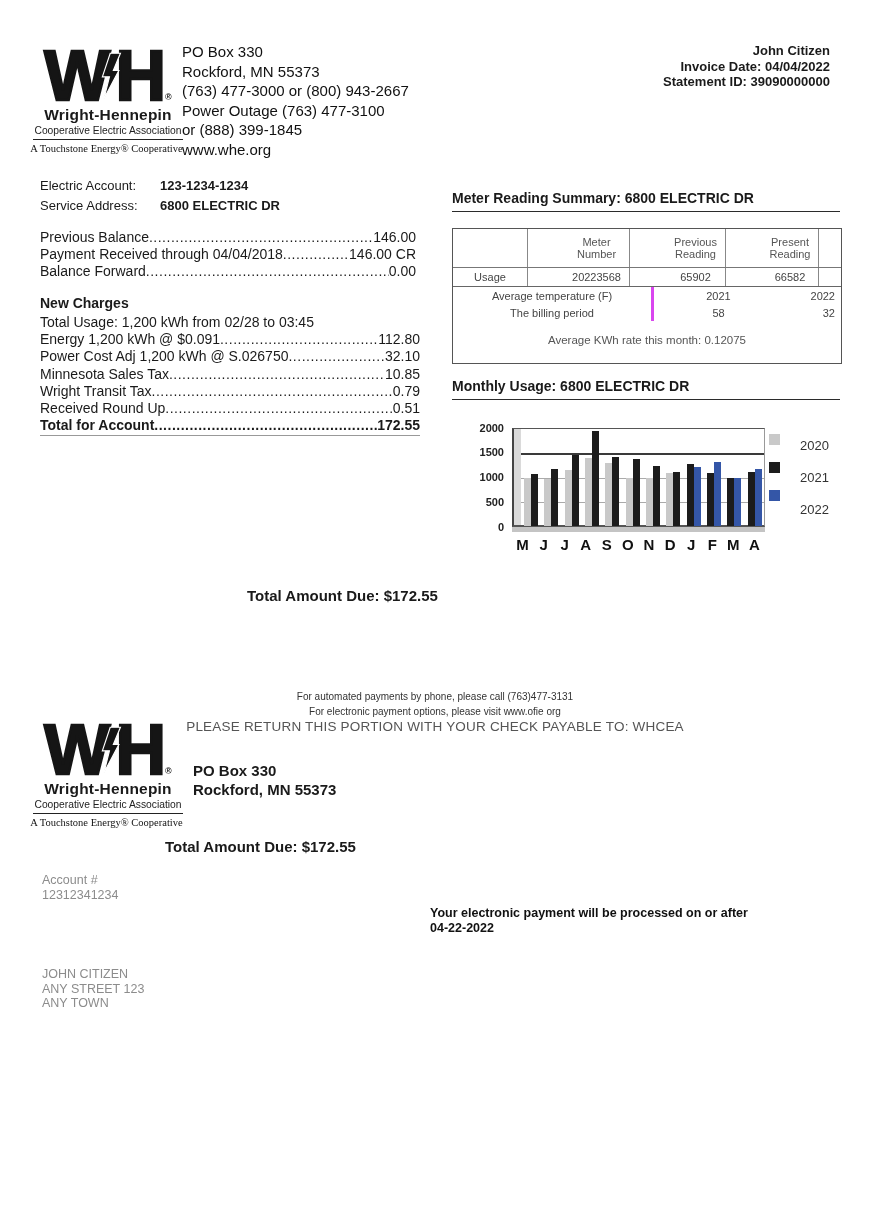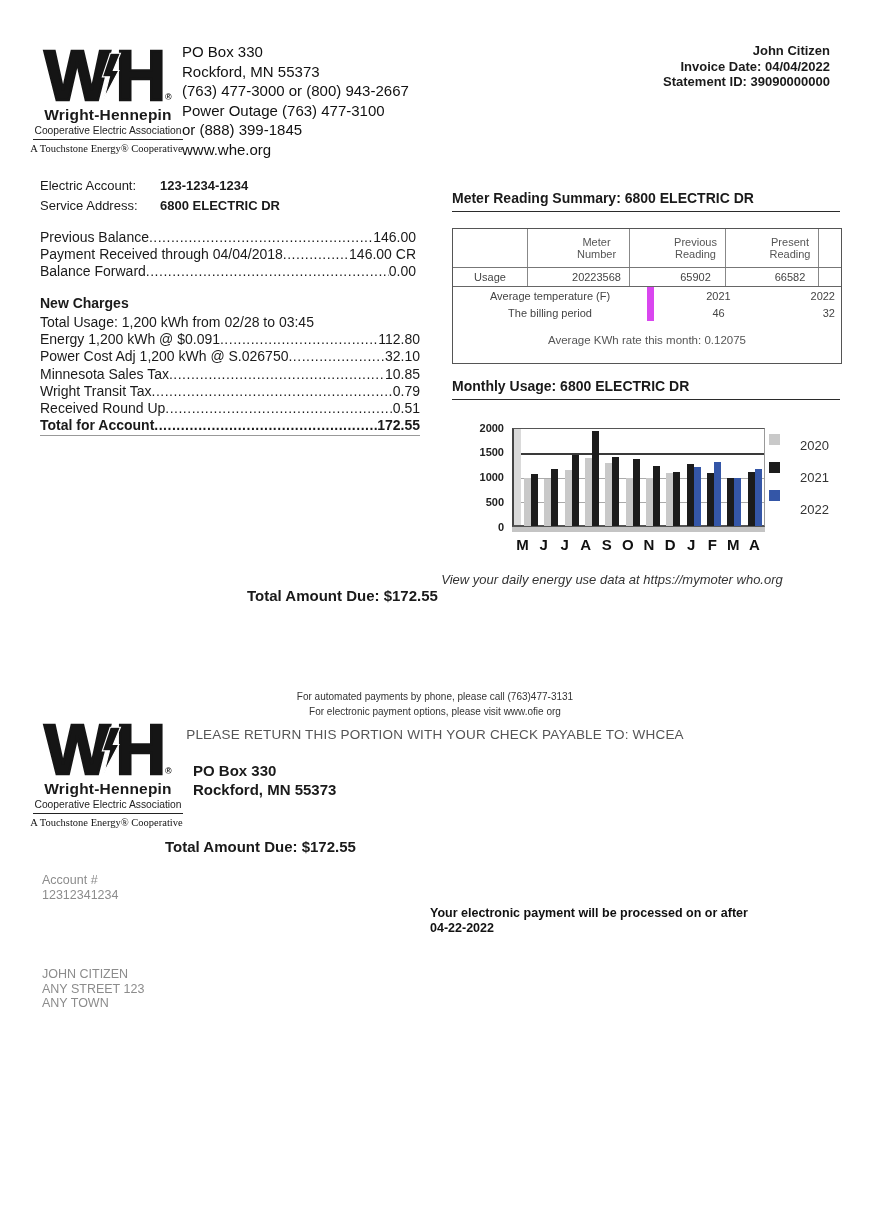--- a/index.html
+++ b/index.html
@@ -50,21 +50,21 @@
   .mt-grid { display:grid; grid-template-columns:75px 66px 60px 57px 72px 60px;gap:36px; }
   .mt-cell { display:flex; align-items:center; justify-content:center; text-align:center;
              border-right:1px solid #888; white-space:pre-line; }
   .mt-cell:last-child { border-right:none; }
   .mt-head .mt-cell { height:38px; color:#555; }
   .mt-head { border-bottom:1px solid #777; }
   .mt-row .mt-cell { height:18px; }
   .mt-row { border-bottom:1px solid #666; }
   .mt-merge { display:grid; grid-template-columns:201px 129px 60px; }
   .mm-cell { display:flex; align-items:center; justify-content:center; height:17px; }
-  .mm-cell.first { border-right:7px solid #d946ef; }
+  .mm-cell.first { border-right:3px solid #d946ef; }
   .mm-cell.right { justify-content:flex-end; padding-right:8px; }
   .mt-foot { text-align:center; padding:13px 0 17px; font-size:11.5px; color:#555; }
 
   
   .plot { position:absolute; left:60px; top:50px; width:253px; height:99px; background:#fff;
           border:1px solid #999; border-left:2px solid #444; border-top:1.5px solid #555; border-bottom:2px solid #555; }
   .wall { position:absolute; left:0; top:0; width:7px; height:100%; background:#dadada; }
   .floor { position:absolute; left:60px; top:149px; width:253px; height:5px; background:#c4c4c4; }
   .gl { position:absolute; left:0; width:100%; height:1px; background:#aaa; }
   .gl.dark { height:2px; background:#3a3a3a; }
@@ -76,21 +76,21 @@
   .xlabels span { flex:1; text-align:center; font-size:15px; font-weight:bold; color:#111; }
   .lg-square { position:absolute; width:11px; height:11px; left:317px; }
   .lg-label { position:absolute; left:348px; font-size:13px; color:#333; }
   .chart-caption { position:absolute; left:-12px; top:194px; width:344px; text-align:center;
                    font-style:italic; font-size:13px; color:#333; }
 
   
   #total-due-top { position:absolute; left:247px; top:587px; font-weight:bold; font-size:15px; }
   #pay-info { position:absolute; left:0; top:690px; width:870px; text-align:center; }
   #pay-info .pline { font-size:10px; color:#333; line-height:14.5px; }
-  #pay-info .return-line { margin-top:8px; font-size:13.5px; color:#555; letter-spacing:0.2px; }
+  #pay-info .return-line { margin-top:0; font-size:13.5px; color:#555; letter-spacing:0.2px; }
   #stub-address { position:absolute; left:193px; top:761px; font-size:15px; font-weight:bold; line-height:19px; }
   #total-due-stub { position:absolute; left:165px; top:838px; font-weight:bold; font-size:15px; }
   #account-num { position:absolute; left:42px; top:873px; font-size:12.5px; color:#8c8c8c; line-height:14.5px; }
   #processing-note { position:absolute; left:430px; top:906px; font-size:12.5px; font-weight:bold; line-height:15px; color:#111; }
   #mailing-address { position:absolute; left:42px; top:967px; font-size:12.5px; color:#8c8c8c; line-height:14.5px; }
 </style>
 </head>
 <body>
 
 <div class="wh-logo" id="logo-top">
@@ -221,21 +221,21 @@
         <div class="mt-cell">32</div>
       </div>
     <div id="mt-merge-rows">
         <div class="mt-merge">
           <div class="mm-cell first">Average temperature (F)</div>
           <div class="mm-cell">2021</div>
           <div class="mm-cell right">2022</div>
         </div>
         <div class="mt-merge">
           <div class="mm-cell first">The billing period</div>
-          <div class="mm-cell">46</div>
+          <div class="mm-cell">58</div>
           <div class="mm-cell right">32</div>
         </div>
       </div>
     <div class="mt-foot">Average KWh rate this month: 0.12075</div>
   </div>
 </div>
 
 <div class="rsection" id="usage-section">
   <div class="sec-title">Monthly Usage: 6800 ELECTRIC DR</div>
   <div id="ylabels">
@@ -317,21 +317,20 @@
       <span>A</span>
     </div>
   <div id="legend">
       <div class="lg-square" style="top: 56px; background: rgb(201, 201, 201);"></div>
       <div class="lg-label" style="top: 60px;">2020</div>
       <div class="lg-square" style="top: 84px; background: rgb(28, 28, 28);"></div>
       <div class="lg-label" style="top: 92px;">2021</div>
       <div class="lg-square" style="top: 112px; background: rgb(52, 86, 167);"></div>
       <div class="lg-label" style="top: 124px;">2022</div>
     </div>
-  <div class="chart-caption">View your daily energy use data at https://mymoter who.org</div>
 </div>
 
 <div id="total-due-top">Total Amount Due: $172.55</div>
 
 <div id="pay-info">
   <div class="pline">For automated payments by phone, please call (763)477-3131</div>
   <div class="pline">For electronic payment options, please visit www.ofie org</div>
   <div class="return-line">PLEASE RETURN THIS PORTION WITH YOUR CHECK PAYABLE TO: WHCEA</div>
 </div>
 

